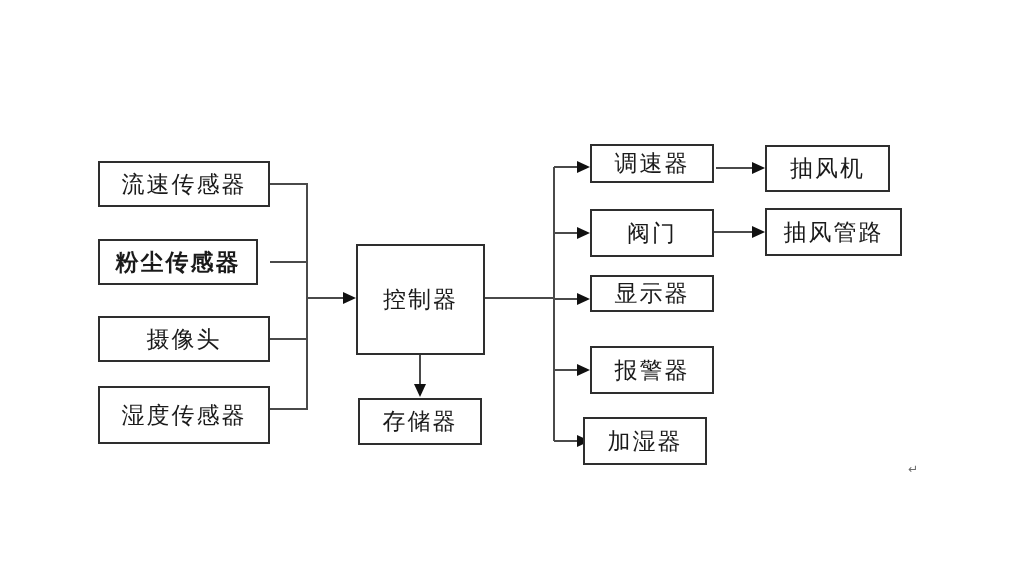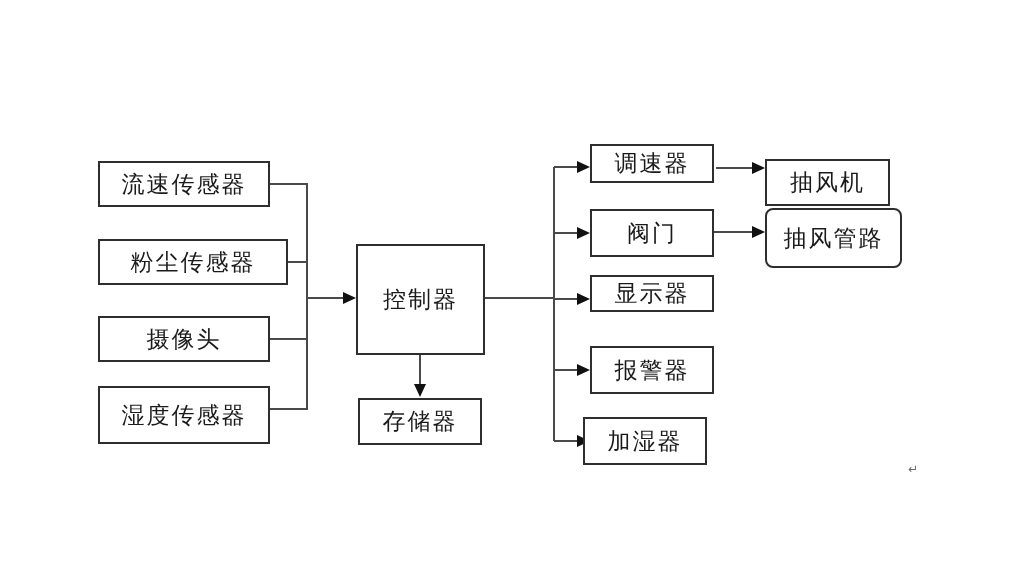--- a/index.html
+++ b/index.html
@@ -82,39 +82,39 @@
       <polygon points="583,299 570,293 570,305"></polygon>
       <polygon points="583,370 570,364 570,376"></polygon>
       <polygon points="583,441 570,435 570,447"></polygon>
       <polygon points="758,168 745,162 745,174"></polygon>
       <polygon points="758,232 745,226 745,238"></polygon>
     </g>
   </svg>
 
   <div class="node" style="left:91px;  top:161px; width:172px; height:46px;">流速传感器</div>
 
-  <div class="node" style="left:91px;  top:239px; width:190px; height:46px;">粉尘传感器</div>
+  <div class="node" style="left:91px;  top:239px; width:160px; height:46px;font-weight:bold;">粉尘传感器</div>
 
   <div class="node" style="left:91px;  top:316px; width:172px; height:46px;">摄像头</div>
 
   <div class="node" style="left:91px;  top:386px; width:172px; height:58px;">湿度传感器</div>
 
   <div class="node" style="left:351px; top:398px; width:124px; height:47px;">存储器</div>
 
   <div class="node" style="left:349px; top:244px; width:129px; height:111px;">控制器</div>
 
   <div class="node" style="left:583px; top:144px; width:124px; height:39px;">调速器</div>
 
   <div class="node" style="left:583px; top:209px; width:124px; height:48px;">阀门</div>
 
   <div class="node" style="left:583px; top:275px; width:124px; height:37px;">显示器</div>
 
   <div class="node" style="left:583px; top:346px; width:124px; height:48px;">报警器</div>
 
   <div class="node" style="left:576px; top:417px; width:124px; height:48px;">加湿器</div>
 
-  <div class="node" style="left:758px; top:159px; width:125px; height:47px;">抽风机</div>
+  <div class="node" style="left:758px; top:145px; width:125px; height:47px;">抽风机</div>
 
-  <div class="node" style="left:758px; top:208px; width:137px; height:60px;border-radius:8px;">抽风管路</div>
+  <div class="node" style="left:758px; top:208px; width:137px; height:48px;">抽风管路</div>
 
   <span class="pmark">↵</span>
 
 </div>
 
 </body></html>

